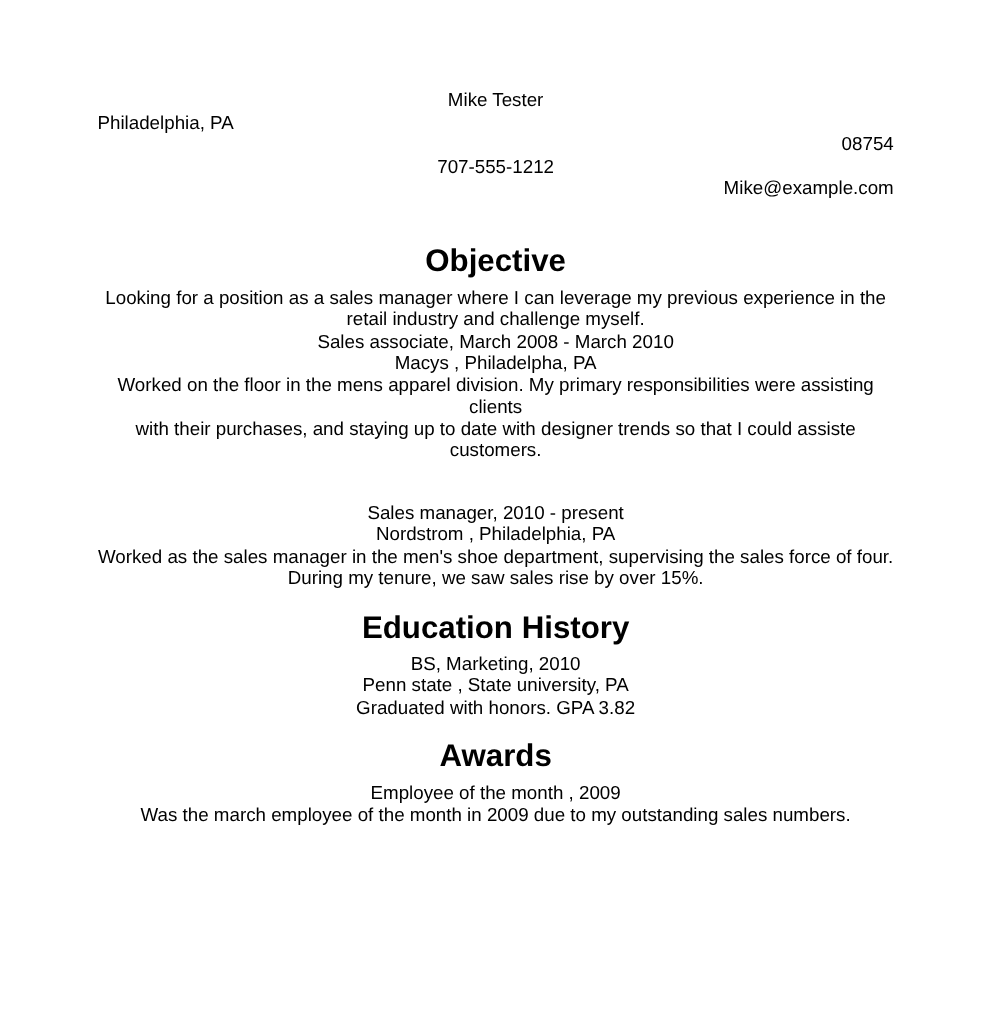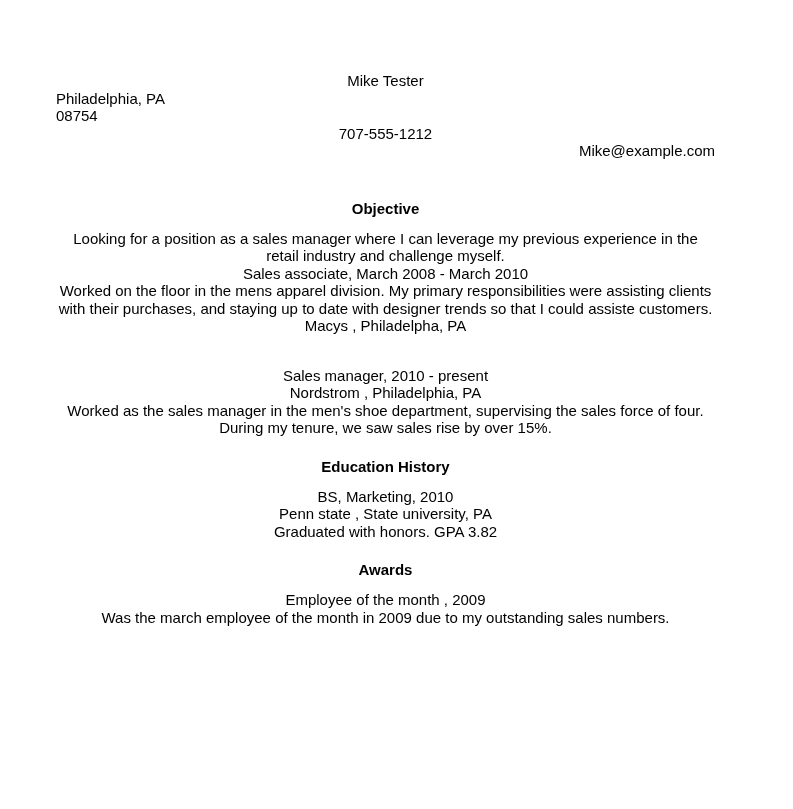--- a/index.html
+++ b/index.html
@@ -9,28 +9,28 @@
     background: #ffffff;
     color: #000000;
     font-family: "Liberation Sans", "DejaVu Sans", sans-serif;
     font-size: 15px;
     overflow: hidden;
   }
   .page {
     box-sizing: border-box;
     width: 793px;
     height: 809px;
-    padding: 72px 78px 0 56px;
+    padding: 72px 78px 0 78px;
   }
   .contact-header {
     text-align: center;
     line-height: 17.5px;
   }
   h3 {
-    font-size: 15px;
+    font-size: 25px;
     font-weight: 700;
     text-align: center;
     margin: 19px 0 10px 0;
     line-height: 22px;
   }
   h3.first { margin-top: 38px; }
   .para, .line {
     margin: 0;
     line-height: 17.5px;
     text-align: center;
@@ -39,35 +39,35 @@
   .job.spaced { margin-top: 32px; }
 </style>
 </head>
 <body>
 
 <div class="page">
 
   <div class="contact-header">
     <div class="line" style="text-align:center">Mike Tester</div>
     <div class="line" style="text-align:left">Philadelphia, PA</div>
-    <div class="line" style="text-align:left">08754</div>
+    <div class="line" style="text-align:right">08754</div>
     <div class="line" style="text-align:center">707-555-1212</div>
     <div class="line" style="text-align:right">Mike@example.com</div>
   </div>
 
   <h3 class="first">Objective</h3>
   <p class="para multiline">Looking for a position as a sales manager where I can leverage my previous experience in the
 retail industry and challenge myself.</p>
 
 
   <div class="job">
     <div class="line">Sales associate, March 2008 - March 2010</div>
+    <div class="line">Macys , Philadelpha, PA</div>
     <div class="line multiline">Worked on the floor in the mens apparel division. My primary responsibilities were assisting clients
 with their purchases, and staying up to date with designer trends so that I could assiste customers.</div>
-    <div class="line">Macys , Philadelpha, PA</div>
   </div>
 
   <div class="job spaced">
     <div class="line">Sales manager, 2010 - present</div>
     <div class="line">Nordstrom , Philadelphia, PA</div>
     <div class="line multiline">Worked as the sales manager in the men's shoe department, supervising the sales force of four.
 During my tenure, we saw sales rise by over 15%.</div>
   </div>
 
   <h3>Education History</h3>

